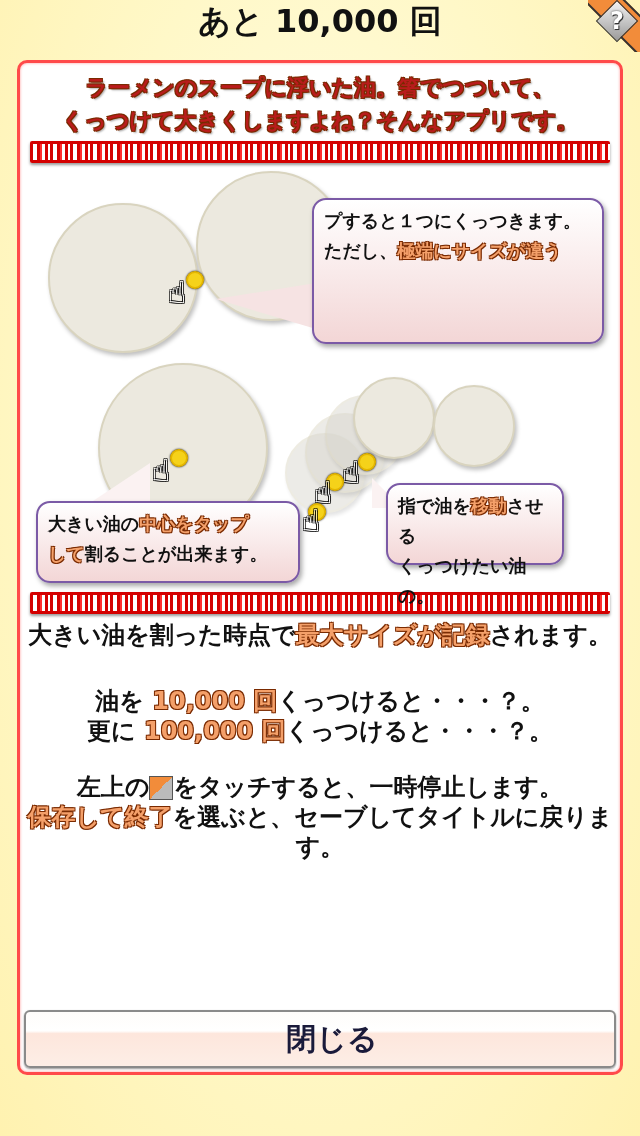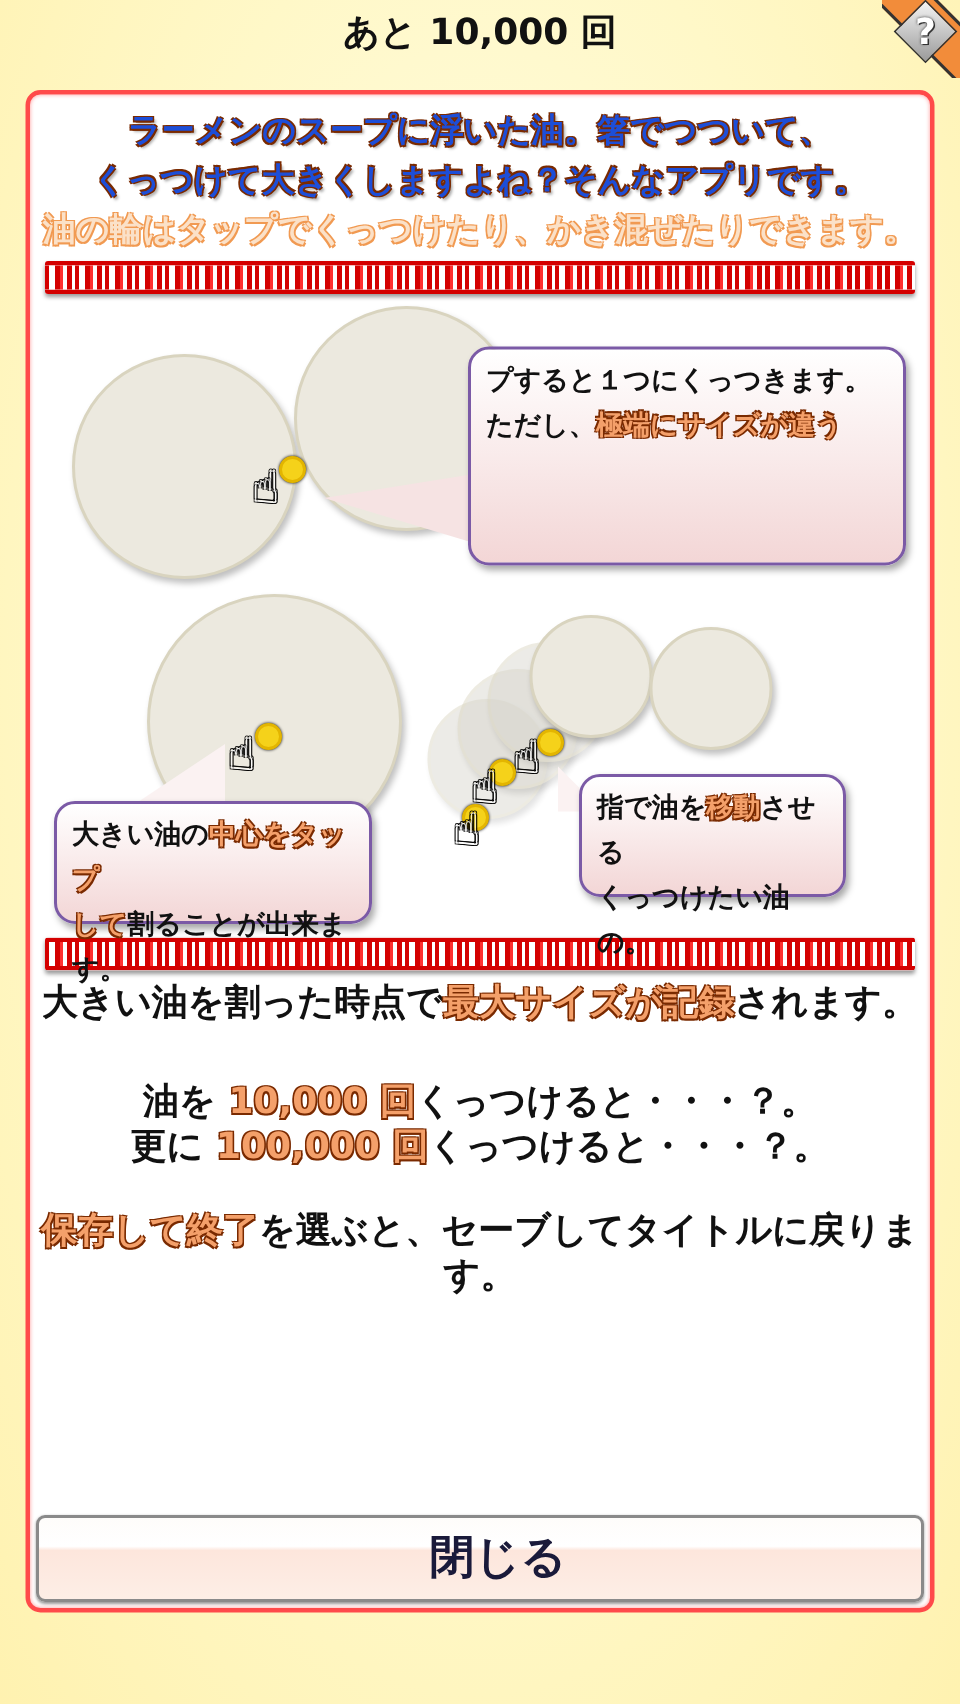--- a/index.html
+++ b/index.html
@@ -5,21 +5,21 @@
   * { box-sizing: border-box; margin: 0; padding: 0; }
   html, body { width: 640px; height: 1136px; overflow: hidden; }
   body {
     background: radial-gradient(ellipse at 50% 40%, #fffde6 0%, #fff8c8 55%, #fff2b0 100%);
     font-family: "DejaVu Sans", "Liberation Sans", sans-serif;
     position: relative;
   }
   .top-title {
     position: absolute; top: 0; left: 0; width: 640px; height: 42px;
     text-align: center; line-height: 42px;
-    font-weight: bold; font-size: 24px; color: #111;
+    font-weight: bold; font-size: 32px; color: #111;
   }
   .help-button {
     position: absolute; right: 0; top: 0; width: 52px; height: 52px; overflow: hidden;
   }
   .help-button .stripe {
     position: absolute; width: 90px; height: 30px; background: #f28c3a;
     border-top: 2px solid #333; border-bottom: 2px solid #333;
     transform: rotate(45deg); left: -8px; top: 6px;
   }
   .help-button .badge {
@@ -32,21 +32,21 @@
     text-align: center; line-height: 30px; color: #fff; font-weight: bold; font-size: 24px;
     text-shadow: 0 0 2px #333, 1px 1px 0 #333;
   }
   .panel {
     position: absolute; left: 17px; top: 60px; width: 606px; height: 1015px;
     background: #fff; border: 3px solid #ff4a4a; border-radius: 10px;
     box-shadow: 0 0 3px #ff9a9a inset;
   }
   .intro { text-align: center; margin-top: 8px; }
   .intro .line {
-    font-weight: bold; font-size: 22px; line-height: 33px; color: #1d4ed8;
+    font-weight: bold; font-size: 22px; line-height: 33px; color: #b91c1c;
     text-shadow: -1px -1px 0 #7a2a00, 1px -1px 0 #7a2a00, -1px 1px 0 #7a2a00, 1px 1px 0 #7a2a00, 2px 2px 2px rgba(0,0,0,0.35);
     -webkit-text-stroke: 0;
   }
   .intro .line.light {
     color: #fff; font-weight: bold;
     text-shadow: -1px -1px 0 #f19a52, 1px -1px 0 #f19a52, -1px 1px 0 #f19a52, 1px 1px 0 #f19a52;
     color: #fbe1c8;
   }
   .meander {
     height: 22px; margin: 4px 10px 0 10px;
@@ -108,21 +108,20 @@
 <div class="help-button">
   <div class="stripe"></div>
   <div class="badge"></div>
   <div class="q">?</div>
 </div>
 
 <div class="panel">
   <div class="intro">
     <div class="line">ラーメンのスープに浮いた油。箸でつついて、</div>
     <div class="line">くっつけて大きくしますよね？そんなアプリです。</div>
-    <div class="line light">油の輪はタップでくっつけたり、かき混ぜたりできます。</div>
   </div>
 
   <div class="meander"></div>
 
   <div class="diagram">
 
     <div class="oil" style="left:28px;top:40px;width:150px;height:150px;"></div>
     <div class="oil" style="left:176px;top:8px;width:150px;height:150px;"></div>
     <div class="tap-dot" style="left:166px;top:108px;"></div>
     <div class="hand" style="left:148px;top:112px;">☝</div>
@@ -130,21 +129,21 @@
     <div class="tail" style="left:196px;top:120px;border-top:16px solid transparent;border-bottom:30px solid transparent;border-right:100px solid #f6e3e3;"></div>
     <div class="bubble" style="left:292px;top:35px;width:292px;height:146px;">
       <div>プすると１つにくっつきます。</div>
       <div><span>ただし、</span><span class="hl">極端にサイズが違う</span></div>
     </div>
 
     <div class="oil" style="left:78px;top:200px;width:170px;height:170px;"></div>
     <div class="tap-dot" style="left:150px;top:286px;"></div>
     <div class="hand" style="left:132px;top:290px;">☝</div>
     <div class="tail" style="left:70px;top:300px;border-left:60px solid transparent;border-bottom:40px solid #fbf2f2;"></div>
-    <div class="bubble" style="left:16px;top:338px;width:212px;height:82px;">
+    <div class="bubble" style="left:16px;top:338px;width:264px;height:82px;">
       <div><span>大きい油の</span><span class="hl">中心をタップ</span></div>
       <div><span class="hl">して</span><span>割ることが出来ます。</span></div>
     </div>
 
     <div class="oil ghost" style="left:265px;top:270px;width:80px;height:80px;"></div>
     <div class="oil ghost" style="left:285px;top:250px;width:80px;height:80px;"></div>
     <div class="oil ghost" style="left:305px;top:232px;width:80px;height:80px;"></div>
     <div class="oil" style="left:333px;top:214px;width:82px;height:82px;"></div>
     <div class="oil" style="left:413px;top:222px;width:82px;height:82px;"></div>
     <div class="tap-dot" style="left:338px;top:290px;"></div>
@@ -167,17 +166,18 @@
   </div>
 
   <div class="spacer"></div>
 
   <div class="body-text" style="margin-top:8px;">
     <div class="row"><span>油を </span><span class="hl">10,000 回</span><span>くっつけると・・・？。</span></div>
     <div class="row"><span>更に </span><span class="hl">100,000 回</span><span>くっつけると・・・？。</span></div>
   </div>
 
   <div class="body-text" style="margin-top:26px;">
+    <div class="row"><span>左上の</span><span class="pause-icon-inline"></span><span>をタッチすると、一時停止します。</span></div>
     <div class="row"><span class="hl">保存して終了</span><span>を選ぶと、セーブしてタイトルに戻ります。</span></div>
   </div>
 
   <div class="close-button">閉じる</div>
 </div>
 
 </body></html>

